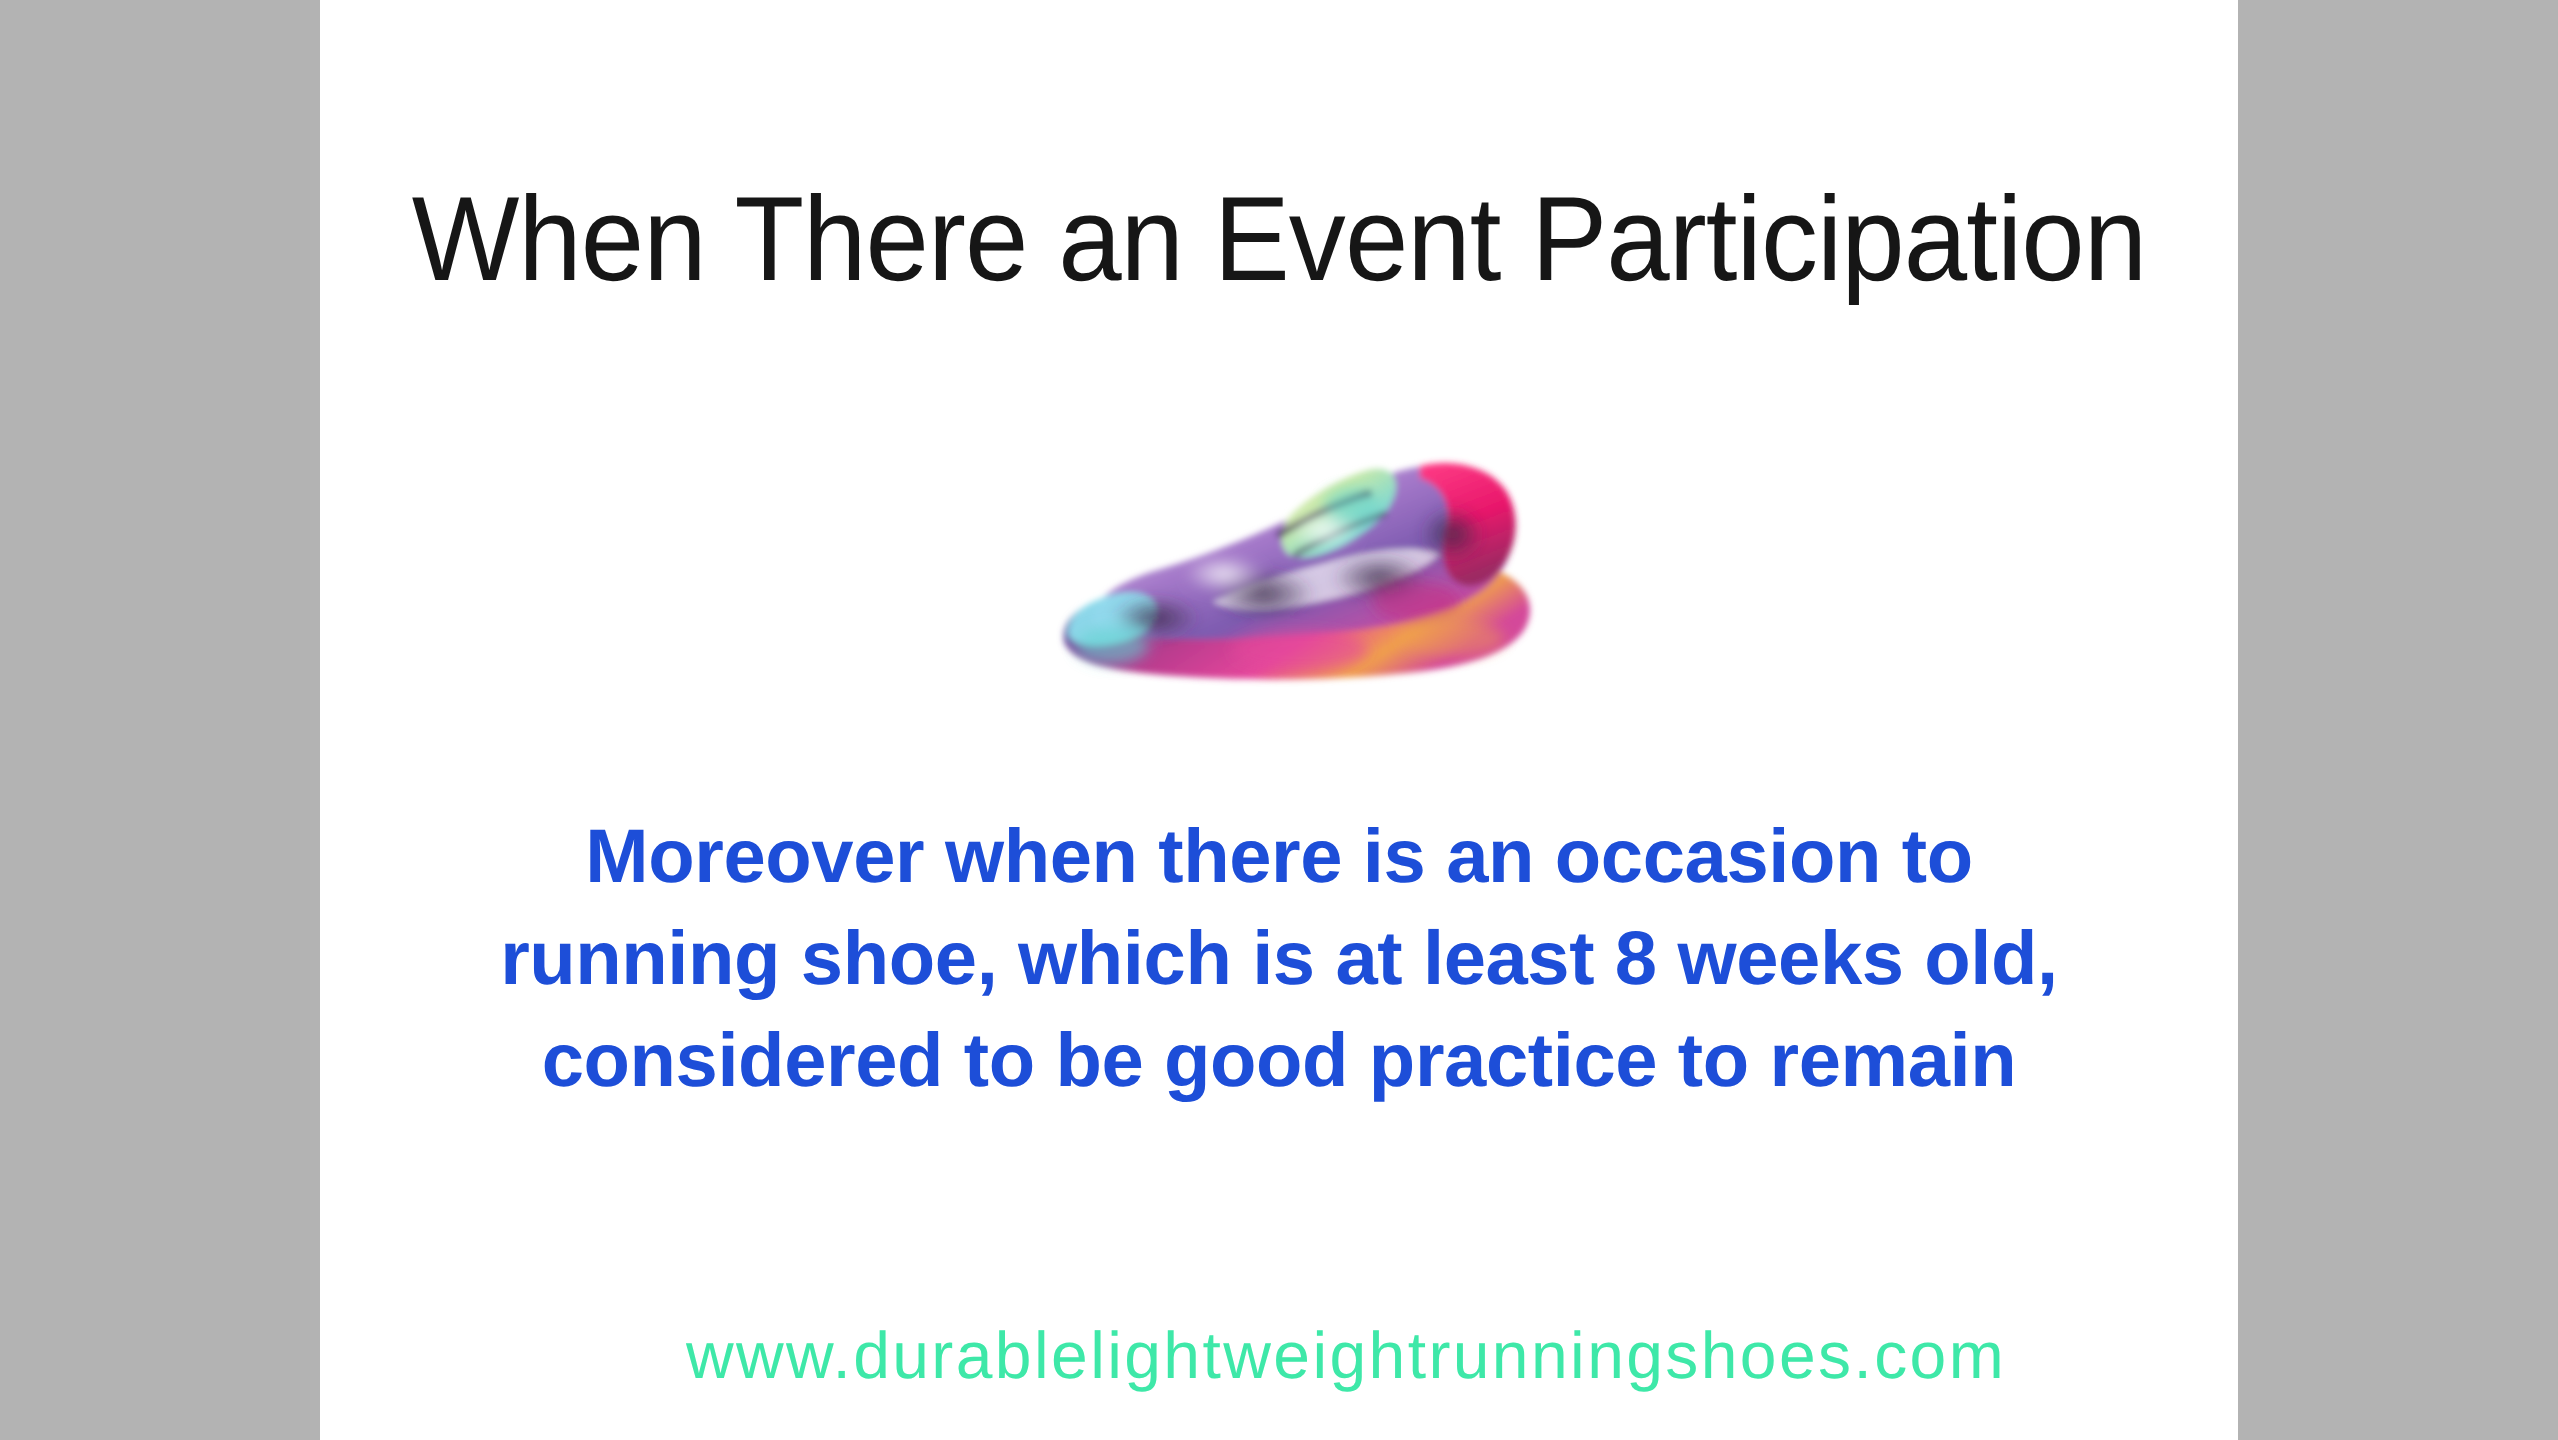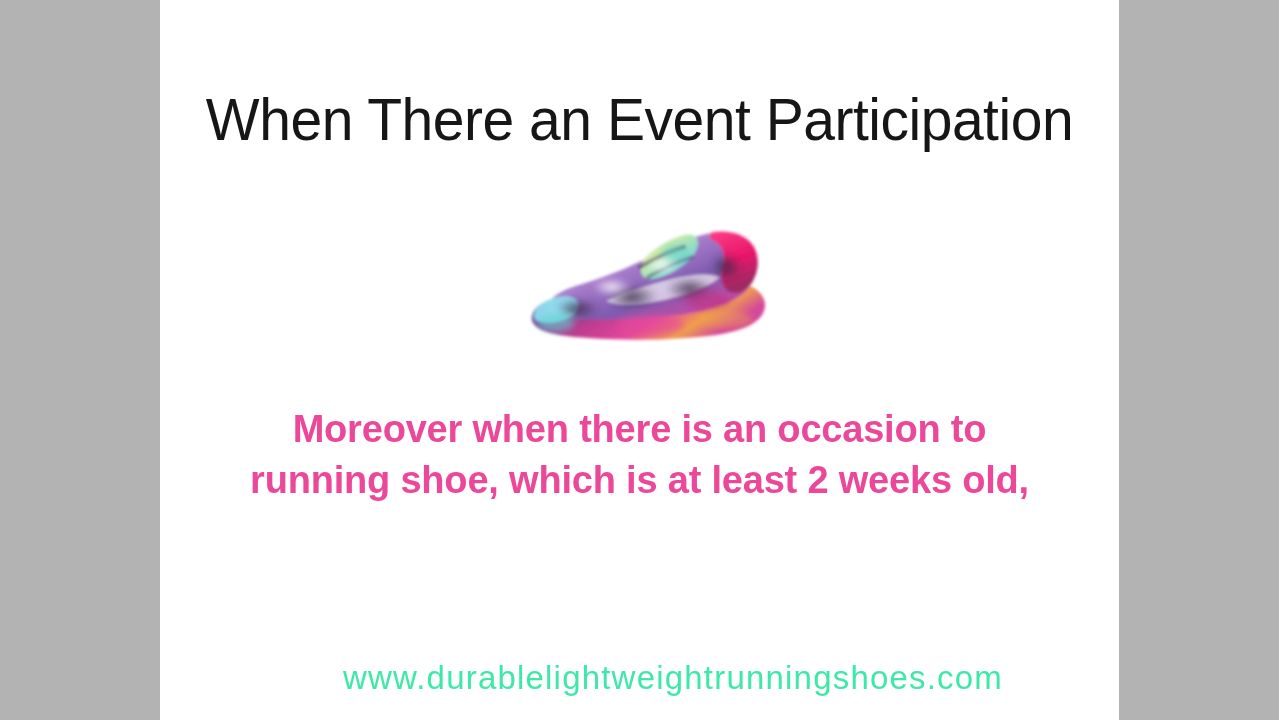--- a/index.html
+++ b/index.html
@@ -75,21 +75,21 @@
     position: absolute;
     left: 28px;
     top: 404px;
     width: 903px;
     text-align: center;
     font-family: "Liberation Sans Narrow", "Liberation Sans", sans-serif;
     font-weight: 700;
     font-size: 38px;
     line-height: 51px;
     letter-spacing: -0.2px;
-    color: #ec4899;
+    color: #1d4ed8;
   }
   .body-line { display: block; white-space: nowrap; }
 
   
   .url {
     position: absolute;
     left: 0;
     top: 658px;
     width: 1026px;
     text-align: center;
@@ -201,19 +201,20 @@
           <ellipse cx="130" cy="120" rx="34" ry="10" fill="#e5479b" opacity="0.55"></ellipse>
           <ellipse cx="206" cy="114" rx="26" ry="9" fill="#f0a04b" opacity="0.45"></ellipse>
           <ellipse cx="36" cy="118" rx="18" ry="9" fill="#5fd6cf" opacity="0.55"></ellipse>
           <ellipse cx="156" cy="48" rx="14" ry="9" fill="#5fd6cf" opacity="0.5"></ellipse>
         </g>
       </svg>
     </div>
 
     <div class="body-copy">
       <span class="body-line">Moreover when there is an occasion to</span>
-      <span class="body-line">running shoe, which is at least 2 weeks old,</span>
+      <span class="body-line">running shoe, which is at least 8 weeks old,</span>
+      <span class="body-line">considered to be good practice to remain</span>
     </div>
 
     <div class="url">www.durablelightweightrunningshoes.com</div>
 
   </div>
 </div>
 
 </body></html>

